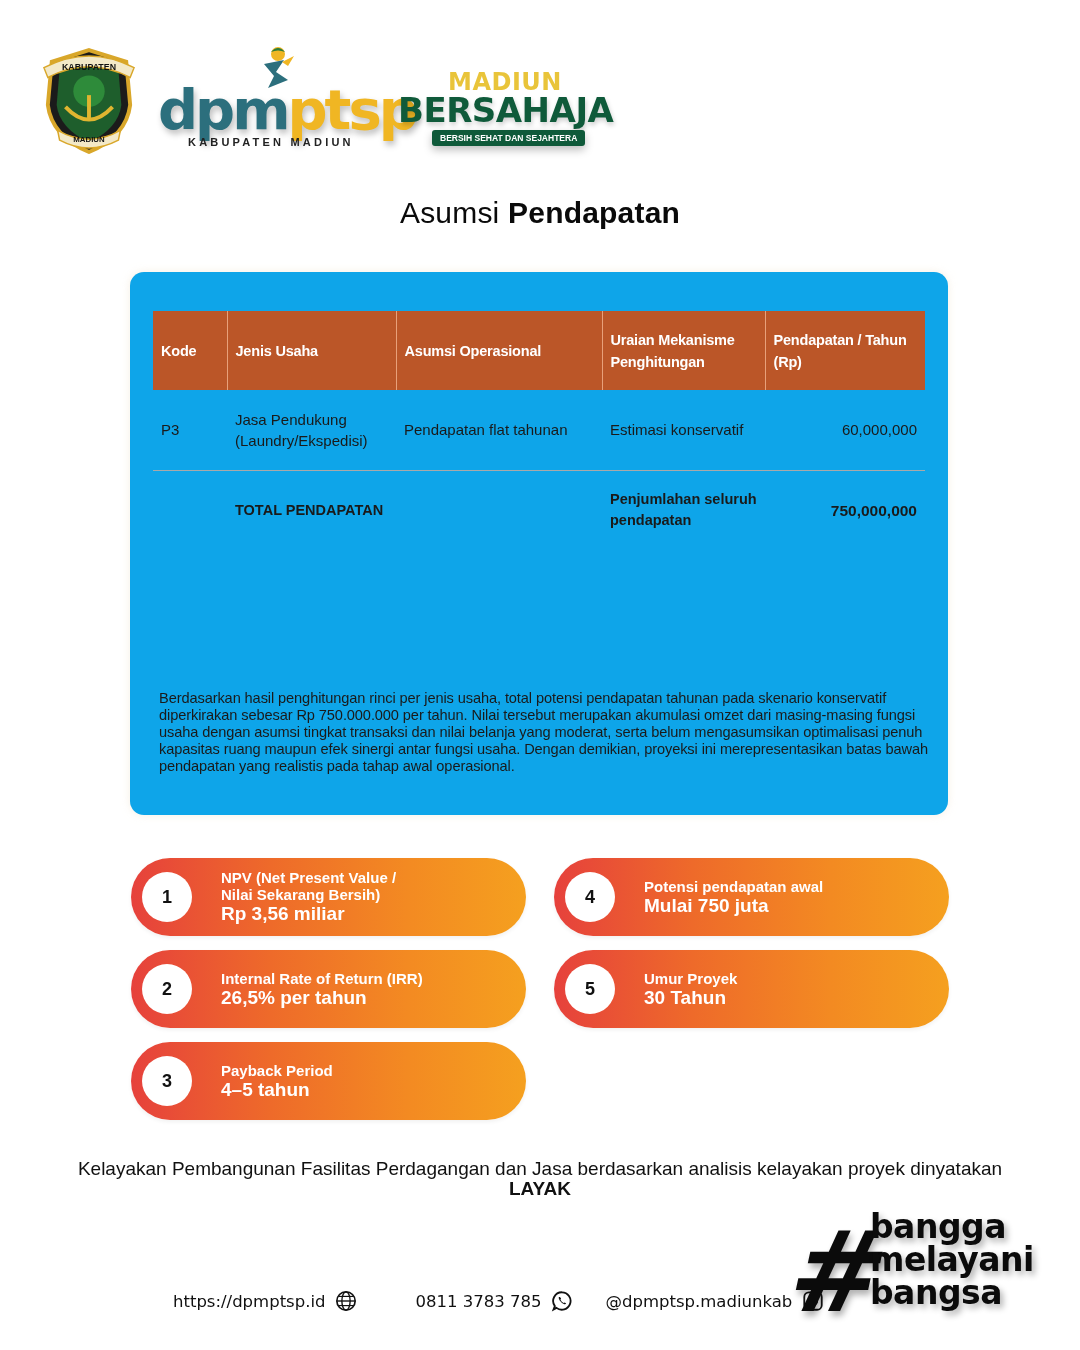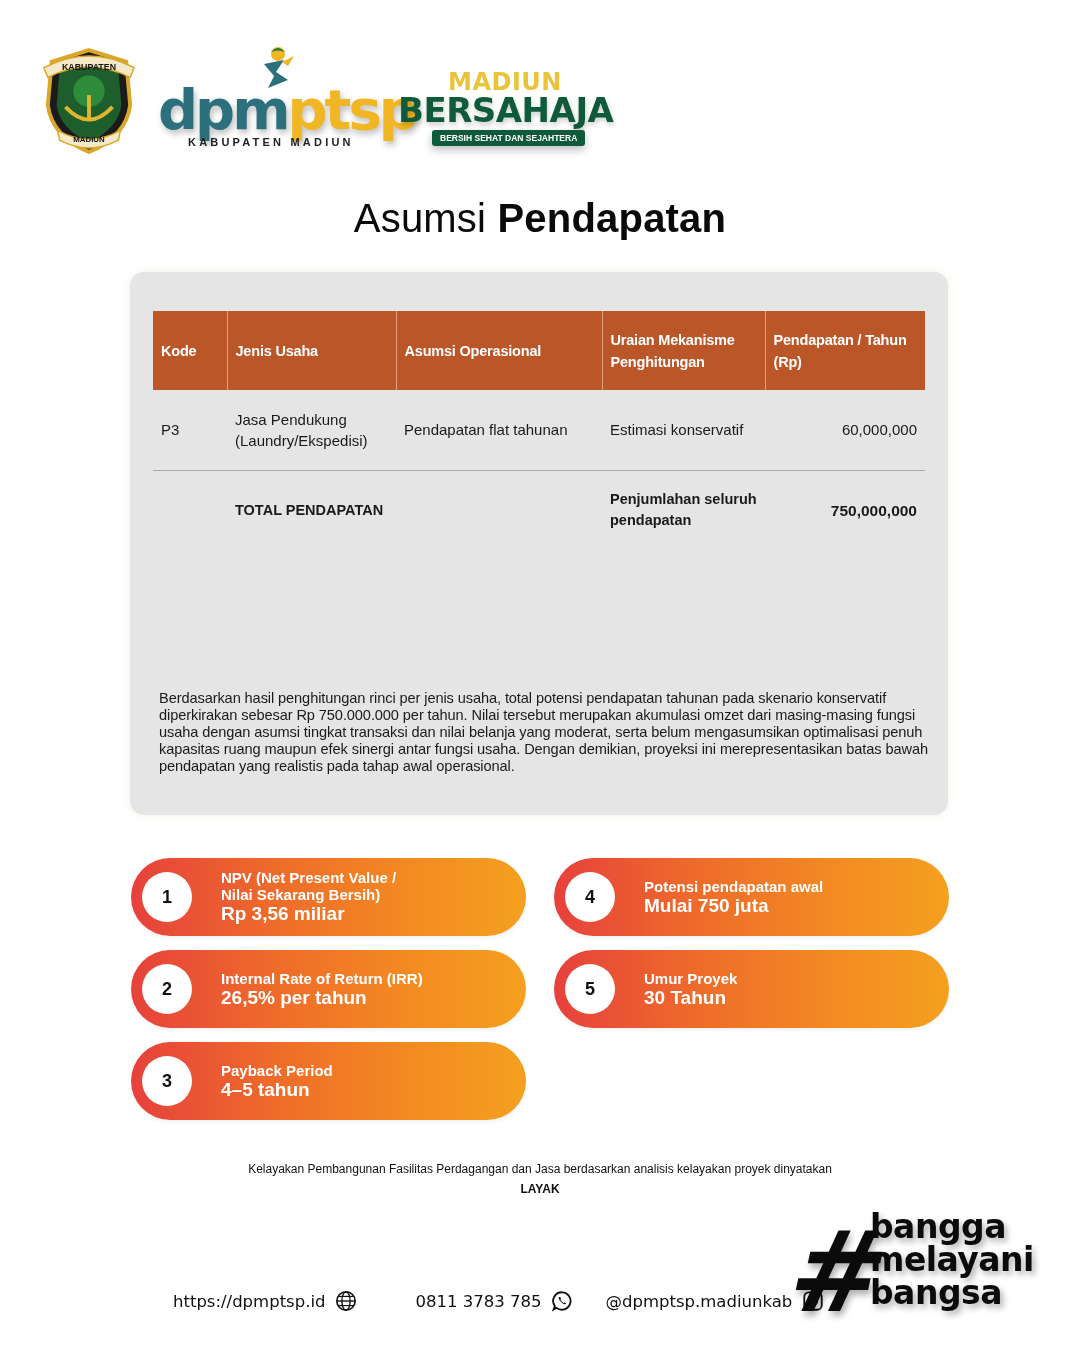--- a/index.html
+++ b/index.html
@@ -15,26 +15,26 @@
   .dpm .word .a { color: #2c6f7d; }
   .dpm .word .b { color: #f0b623; }
   .dpm .sub { position: absolute; left: 30px; top: 90px; font-size: 11px; letter-spacing: 3.2px; color: #222; font-weight: bold; }
   .dpm .runner { position: absolute; left: 96px; top: 0px; width: 44px; height: 44px; }
   .bers { margin-left: 30px; width: 230px; height: 110px; position: relative; }
   .bers .l1 { position: absolute; left: 50px; top: 22px; font-family: "DejaVu Sans", sans-serif; font-weight: bold; font-size: 24px; color: #e9c43a; letter-spacing: 0.5px; }
   .bers .l2 { position: absolute; left: 0; top: 44px; font-family: "DejaVu Sans", sans-serif; font-weight: bold; font-size: 34px; color: #0f5a3a; letter-spacing: -0.5px; text-shadow: 1px 3px 5px rgba(0,0,0,0.2); }
   .bers .l3 { position: absolute; left: 34px; top: 84px; background: #0f5a3a; color: #fff; font-size: 8.5px; font-weight: bold; padding: 3px 8px; border-radius: 3px; white-space: nowrap; box-shadow: 0 4px 8px rgba(0,0,0,0.25); }
 
   
-  .title { position: absolute; left: 0; width: 1080px; top: 196px; text-align: center; font-size: 40px; color: #0a0a0a; letter-spacing: 0.2px; }
+  .title { position: absolute; left: 0; width: 1080px; top: 196px; text-align: center; font-size: 30px; color: #0a0a0a; letter-spacing: 0.2px; }
   .title .light { font-weight: normal; }
   .title .bold { font-weight: bold; }
 
   
-  .card { position: absolute; left: 130px; top: 272px; width: 818px; height: 543px; background: #e5e5e5; border-radius: 14px; box-shadow: 0 0 8px rgba(240,230,210,0.6); }
+  .card { position: absolute; left: 130px; top: 272px; width: 818px; height: 543px; background: #0ea5e9; border-radius: 14px; box-shadow: 0 0 8px rgba(240,230,210,0.6); }
 
   table.rev { position: absolute; left: 23px; top: 39px; width: 772px; border-collapse: collapse; font-size: 15px; }
   table.rev th { background: #bb5628; color: #fff; text-align: left; font-weight: bold; font-size: 14.5px; line-height: 22px; padding: 0 8px; height: 79px; vertical-align: middle; border-left: 1px solid #e8a07a; letter-spacing: -0.2px; }
   table.rev th:first-child { border-left: none; }
   table.rev td { padding: 0 8px; vertical-align: middle; line-height: 21px; color: #1a1a1a; border-bottom: 1px solid #a9a9a9; }
   table.rev tr.r1 td { height: 61px; }
   table.rev tr.r2 td { height: 61px; }
   table.rev tr.r3 td { height: 80px; }
   table.rev tr.tot td { height: 80px; border-bottom: none; font-weight: bold; font-size: 14.5px; }
   table.rev td.num { text-align: right; }
@@ -43,21 +43,21 @@
   .para { position: absolute; left: 29px; top: 418px; width: 775px; font-size: 14.6px; line-height: 17px; color: #1a1a1a; letter-spacing: -0.1px; }
 
   
   .pill { position: absolute; width: 395px; height: 78px; border-radius: 39px; background: linear-gradient(90deg, #e6413c 0%, #ee6a2a 35%, #f38a22 70%, #f5a01f 100%); display: flex; align-items: center; box-shadow: 0 2px 4px rgba(0,0,0,0.06); }
   .pill .num { width: 50px; height: 50px; border-radius: 50%; background: #fff; margin-left: 11px; display: flex; align-items: center; justify-content: center; font-weight: bold; font-size: 18px; color: #111; flex-shrink: 0; }
   .pill .txt { margin-left: 29px; color: #fff; }
   .pill .lbl { font-size: 15px; line-height: 17px; font-weight: bold; }
   .pill .val { font-size: 19px; line-height: 22px; font-weight: bold; }
 
   
-  .concl { position: absolute; left: 0; width: 1080px; top: 1159px; text-align: center; font-size: 12px; line-height: 20px; color: #111; }
+  .concl { position: absolute; left: 0; width: 1080px; top: 1159px; text-align: center; font-size: 19px; line-height: 20px; color: #111; }
 
   
   .footer { position: absolute; left: 155px; top: 1290px; display: flex; align-items: center; font-family: "DejaVu Sans", sans-serif; font-size: 16.5px; color: #111; }
   .footer .item { display: flex; align-items: center; margin-left: 18px; }
   .footer .ico { width: 22px; height: 22px; margin-left: 10px; }
   .footer .gap { width: 40px; }
   .footer .gap2 { width: 14px; }
 
   .hashtag { position: absolute; left: 790px; top: 1208px; width: 270px; height: 120px; }
   .hashtag .hash { position: absolute; left: 2px; top: 8px; font-family: "DejaVu Sans", sans-serif; font-weight: bold; font-size: 112px; line-height: 1; color: #0b0b0b; transform: skewX(-12deg); text-shadow: 3px 5px 6px rgba(0,0,0,0.3); }

